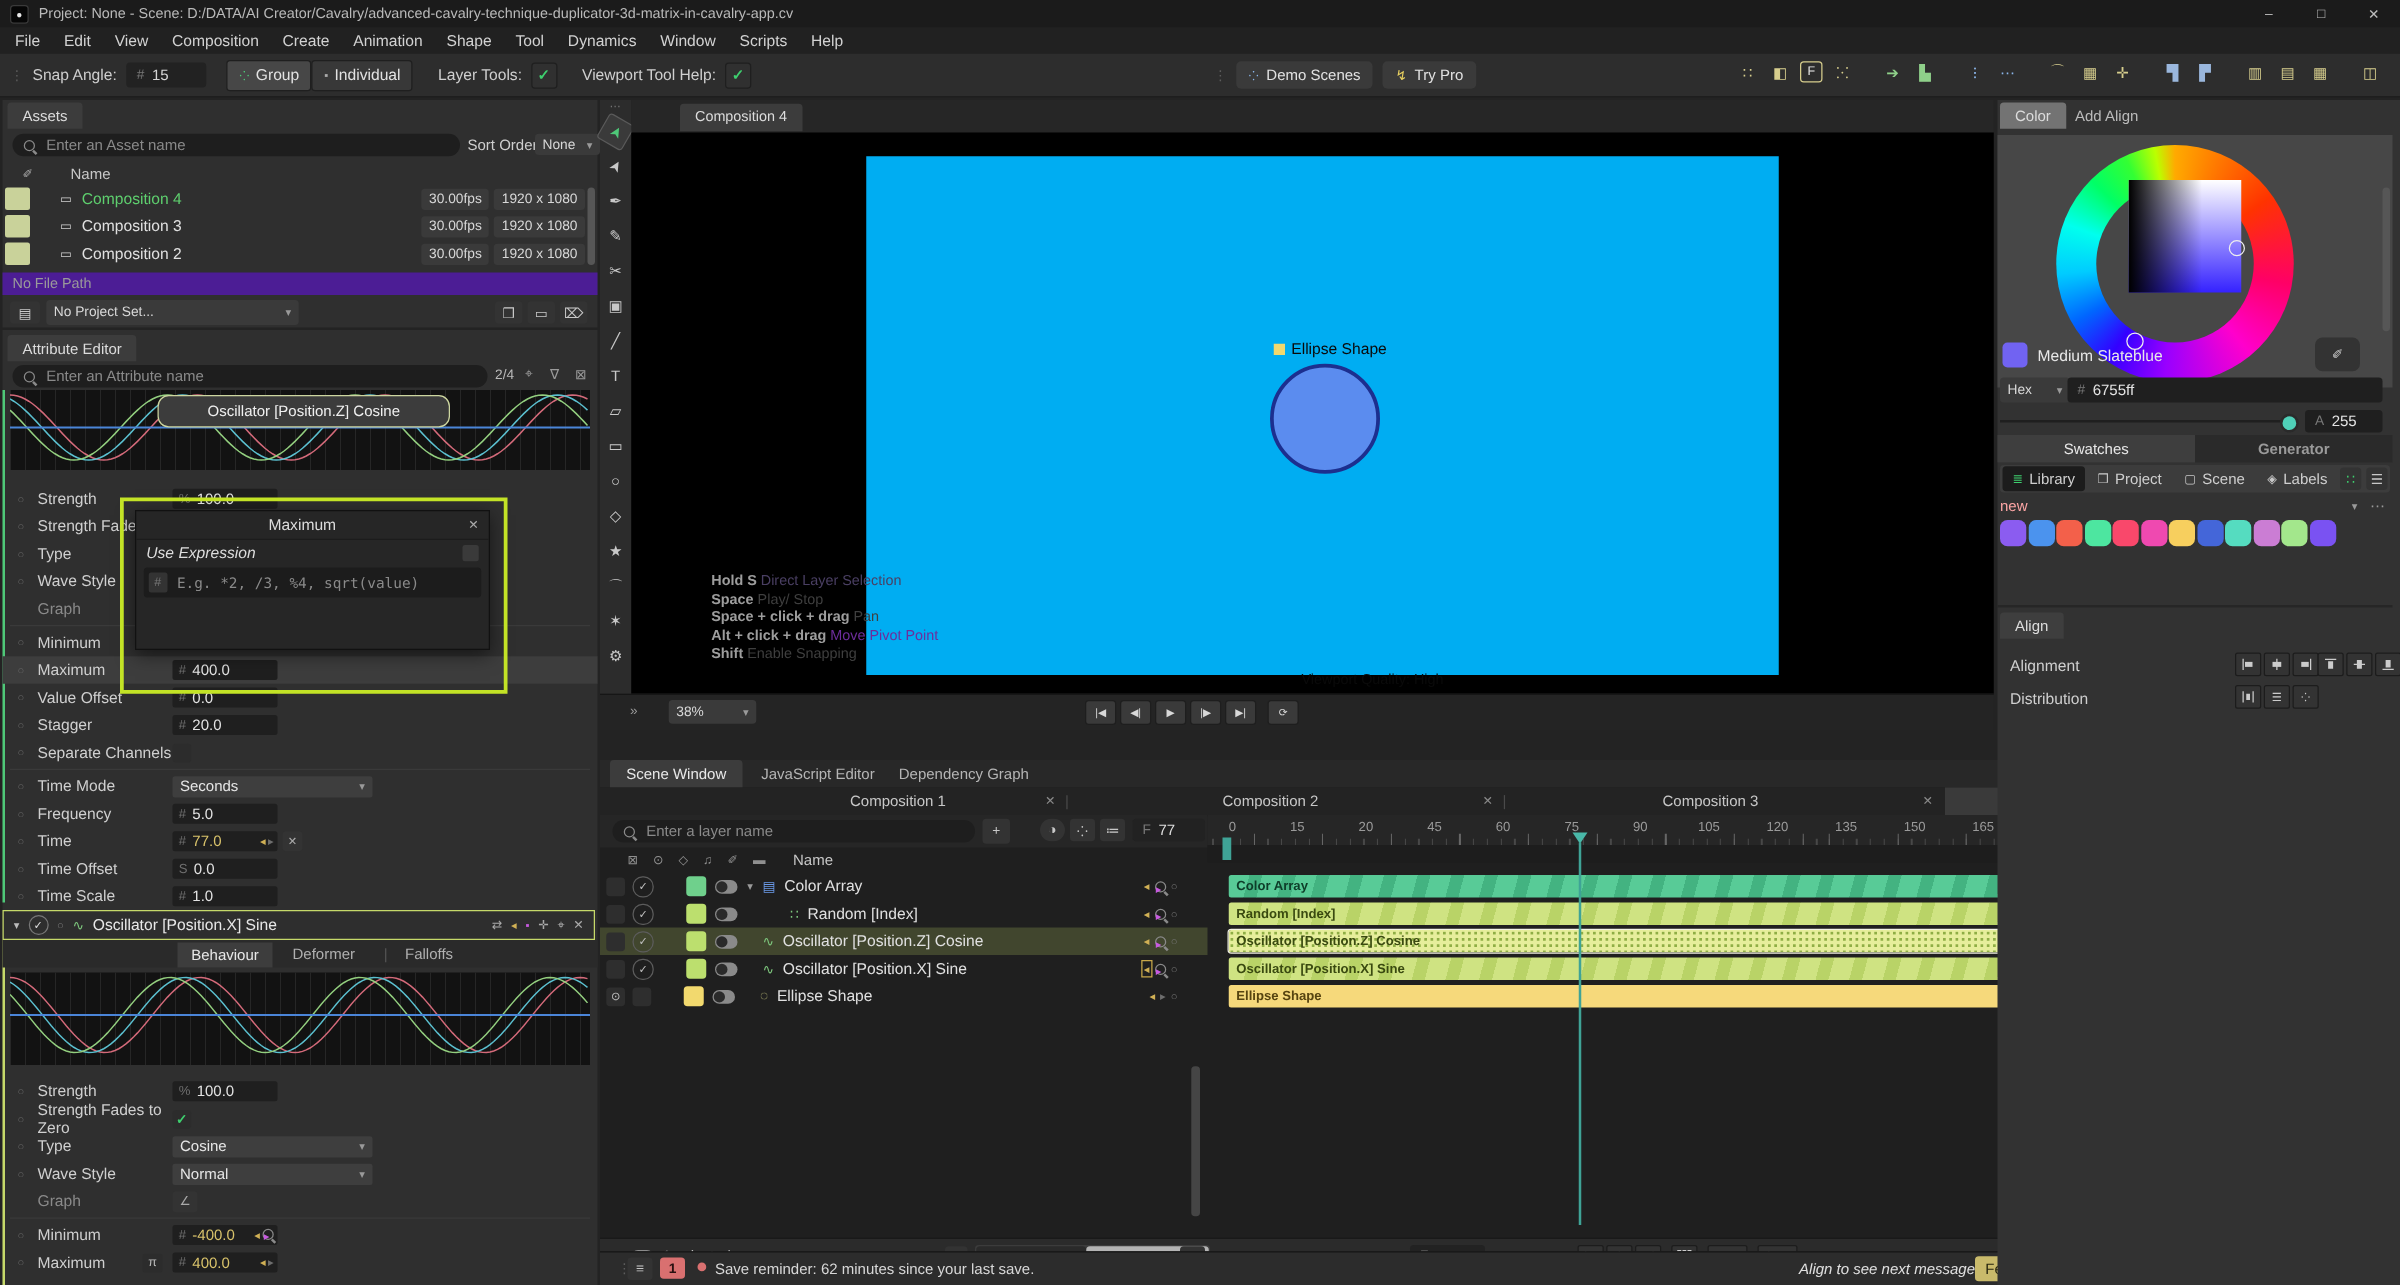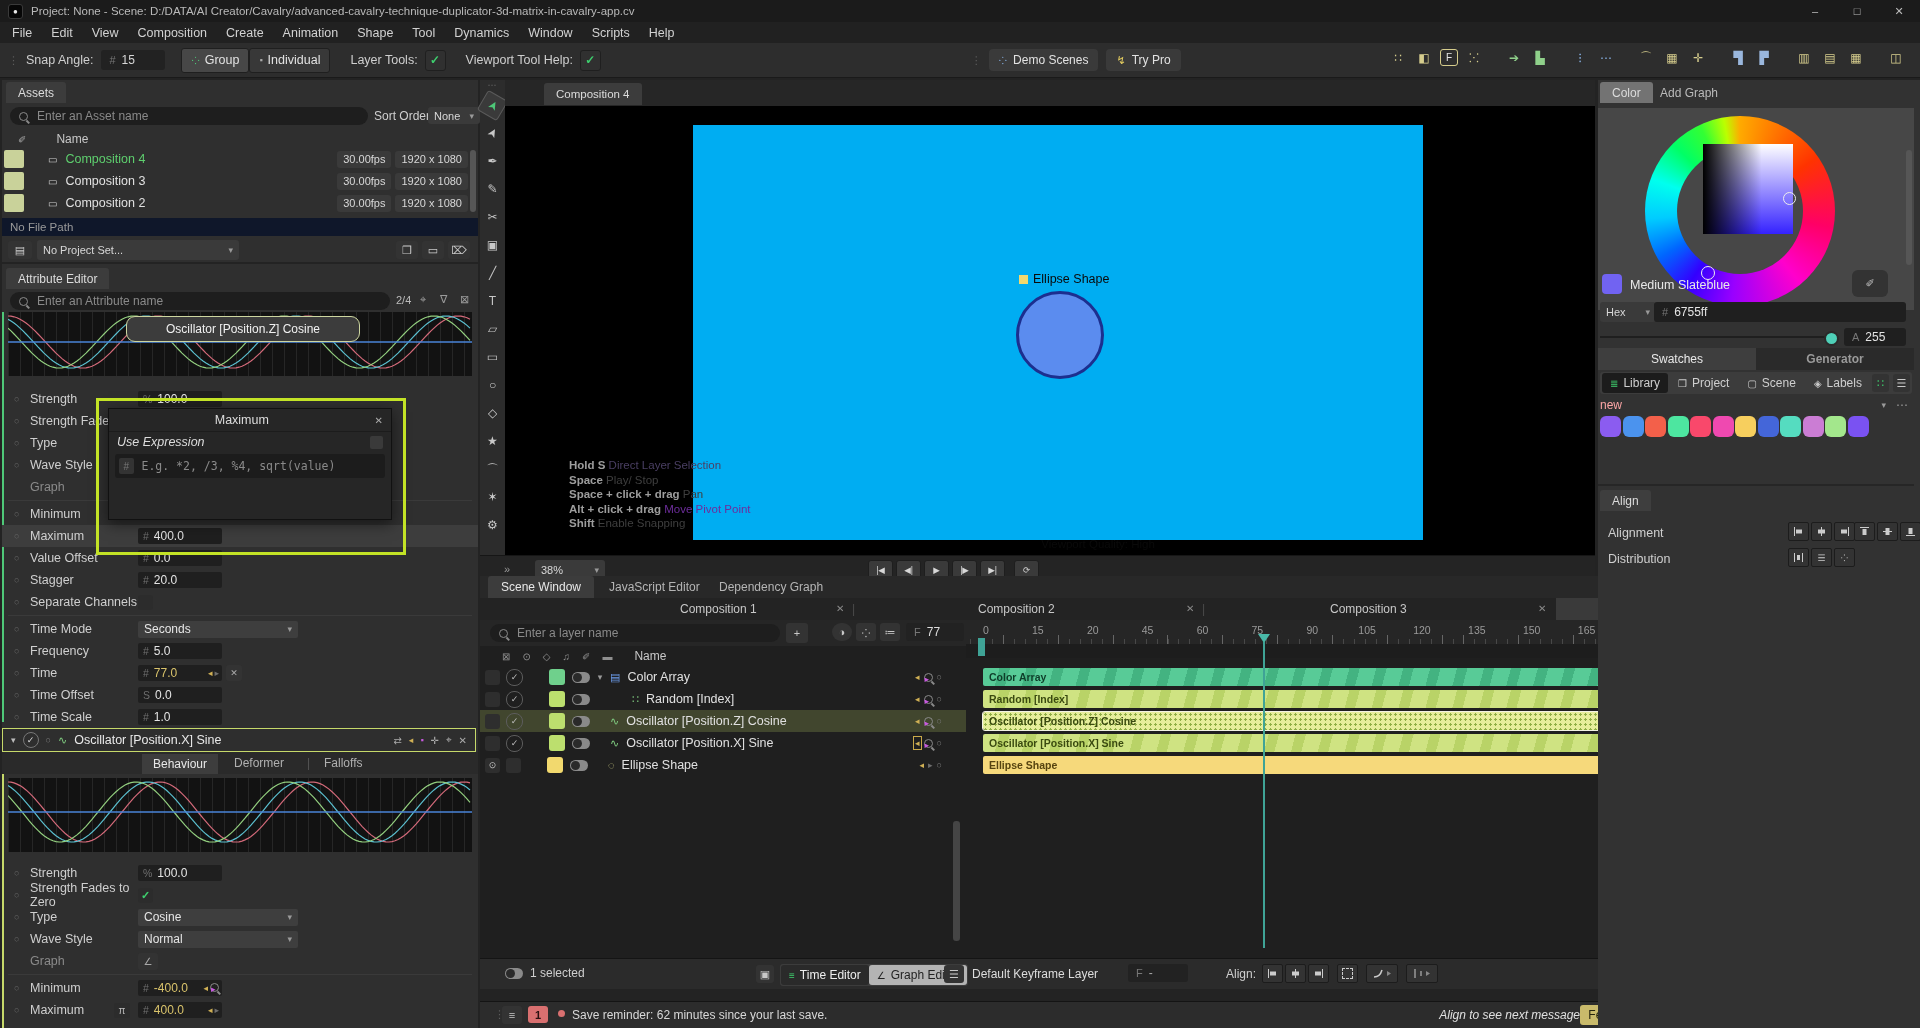--- a/index.html
+++ b/index.html
@@ -211,21 +211,21 @@
         <span class="chip">1920 x 1080</span>
       </div>
       <div class="arow">
         <span class="sw"></span>
         <span class="cic">▭</span>
         <span class="nm" style="color: rgb(224, 224, 224);">Composition 2</span>
         <span class="chip">30.00fps</span>
         <span class="chip">1920 x 1080</span>
       </div>
     </div>
-  <div style="position:absolute;left:0;top:138px;width:476px;height:18px;background:#0f172a;display:flex;align-items:center;">
+  <div style="position:absolute;left:0;top:138px;width:476px;height:18px;background:#4c1d95;display:flex;align-items:center;">
     <span style="margin-left:8px;color:#9a9a9a;font-size:11.5px;">No File Path</span>
   </div>
   <div style="position:absolute;left:0;top:158px;width:476px;height:24px;display:flex;align-items:center;">
     <span class="ib" style="margin-left:6px;width:24px;">▤</span>
     <span class="chip" style="margin-left:5px;width:190px;height:20px;">
       <span>No Project Set...</span>
         <span class="chev">▾</span>
     </span>
     <span class="ib" style="margin-left:auto;width:22px;">❒</span>
     <span class="ib" style="margin-left:4px;width:22px;">▭</span>
@@ -550,21 +550,21 @@
     <span class="vch">▸</span>
     <span class="ib" style="color: rgb(200, 200, 200);">▤</span>
     <span class="vch">▸</span>
     <span class="ib" style="color: rgb(200, 200, 200);">❏</span>
     <span class="vch">▸</span>
     <span class="ib" style="color: rgb(78, 200, 120);">▩</span>
     <span class="vch">▸</span>
     <span class="ib" style="color: rgb(200, 200, 200);">⚙</span>
   </div>
 
-<div class="abs" style="left:480px;top:576px;width:1440px;height:412px;background:#1f1f1f;">
+<div class="abs" style="left:480px;top:608px;width:1440px;height:412px;background:#1f1f1f;">
 
   <div style="position:absolute;left:0;top:0;width:1440px;height:22px;background:#282828;">
     <span class="etab act" style="position:absolute;left:8px;">Scene Window</span>
     <span class="etab" style="position:absolute;left:116px;">JavaScript Editor</span>
     <span class="etab" style="position:absolute;left:226px;">Dependency Graph</span>
   </div>
 
   <div style="position:absolute;left:0;top:22px;width:1440px;height:22px;background:#232323;border-bottom:1px solid #161616;">
     <span style="position:absolute;left:200px;top:4px;color:#c8c8c8;">Composition 1</span>
     <span class="ctab-x" style="position:absolute;left:356px;top:5px;">✕</span>
@@ -807,21 +807,21 @@
     <span style="color:#f5c518;font-size:8px;letter-spacing:1px;">●●</span>
   </span>
   <span class="statusbtn" style="position:absolute;right:28px;top:3px;background:#3ba3ef;color:#082b49;font-weight:bold;">
     <span>Tips and Tricks</span>
     <span style="color:#f8d7e8;font-size:11px;">✈</span>
   </span>
 </div>
 
 <div class="panel" style="left:1598px;top:80px;width:322px;height:948px;background:#323232;">
   <span class="tab" style="position:absolute;left:2px;top:2px;background:#737373;">Color</span>
-  <span class="tab" style="position:absolute;left:50px;top:2px;background:transparent;color:#bbb;">Add Graph</span>
+  <span class="tab" style="position:absolute;left:50px;top:2px;background:transparent;color:#bbb;">Add Align</span>
 
   <div style="position:absolute;left:0;top:28px;width:316px;height:202px;background:#474747;">
     <div style="position:absolute;left:47px;top:8px;width:190px;height:190px;border-radius:50%;
       background:conic-gradient(from 0deg,#ffaa00,#ff3300 55deg,#ff0066 100deg,#ff00cc 140deg,#9900ff 185deg,#3300ff 215deg,#0066ff 240deg,#00ccff 265deg,#00ffee 290deg,#00ff66 315deg,#33ff33 335deg,#bbff00 350deg,#ffaa00 360deg);"></div>
     <div style="position:absolute;left:79px;top:40px;width:126px;height:126px;border-radius:50%;background:#474747;"></div>
     <div style="position:absolute;left:105px;top:36px;width:90px;height:90px;background:linear-gradient(to right,#000 0%,rgba(0,0,0,0) 65%),linear-gradient(to bottom,#ffffff,#3522ff);"></div>
     <div style="position:absolute;left:185px;top:84px;width:11px;height:11px;border:1.5px solid #eee;border-radius:50%;"></div>
     <div style="position:absolute;left:103px;top:158px;width:12px;height:12px;border:1.5px solid #eee;border-radius:50%;"></div>
     <div class="scroll" style="left:308px;top:42px;width:6px;height:115px;"></div>
   </div>

